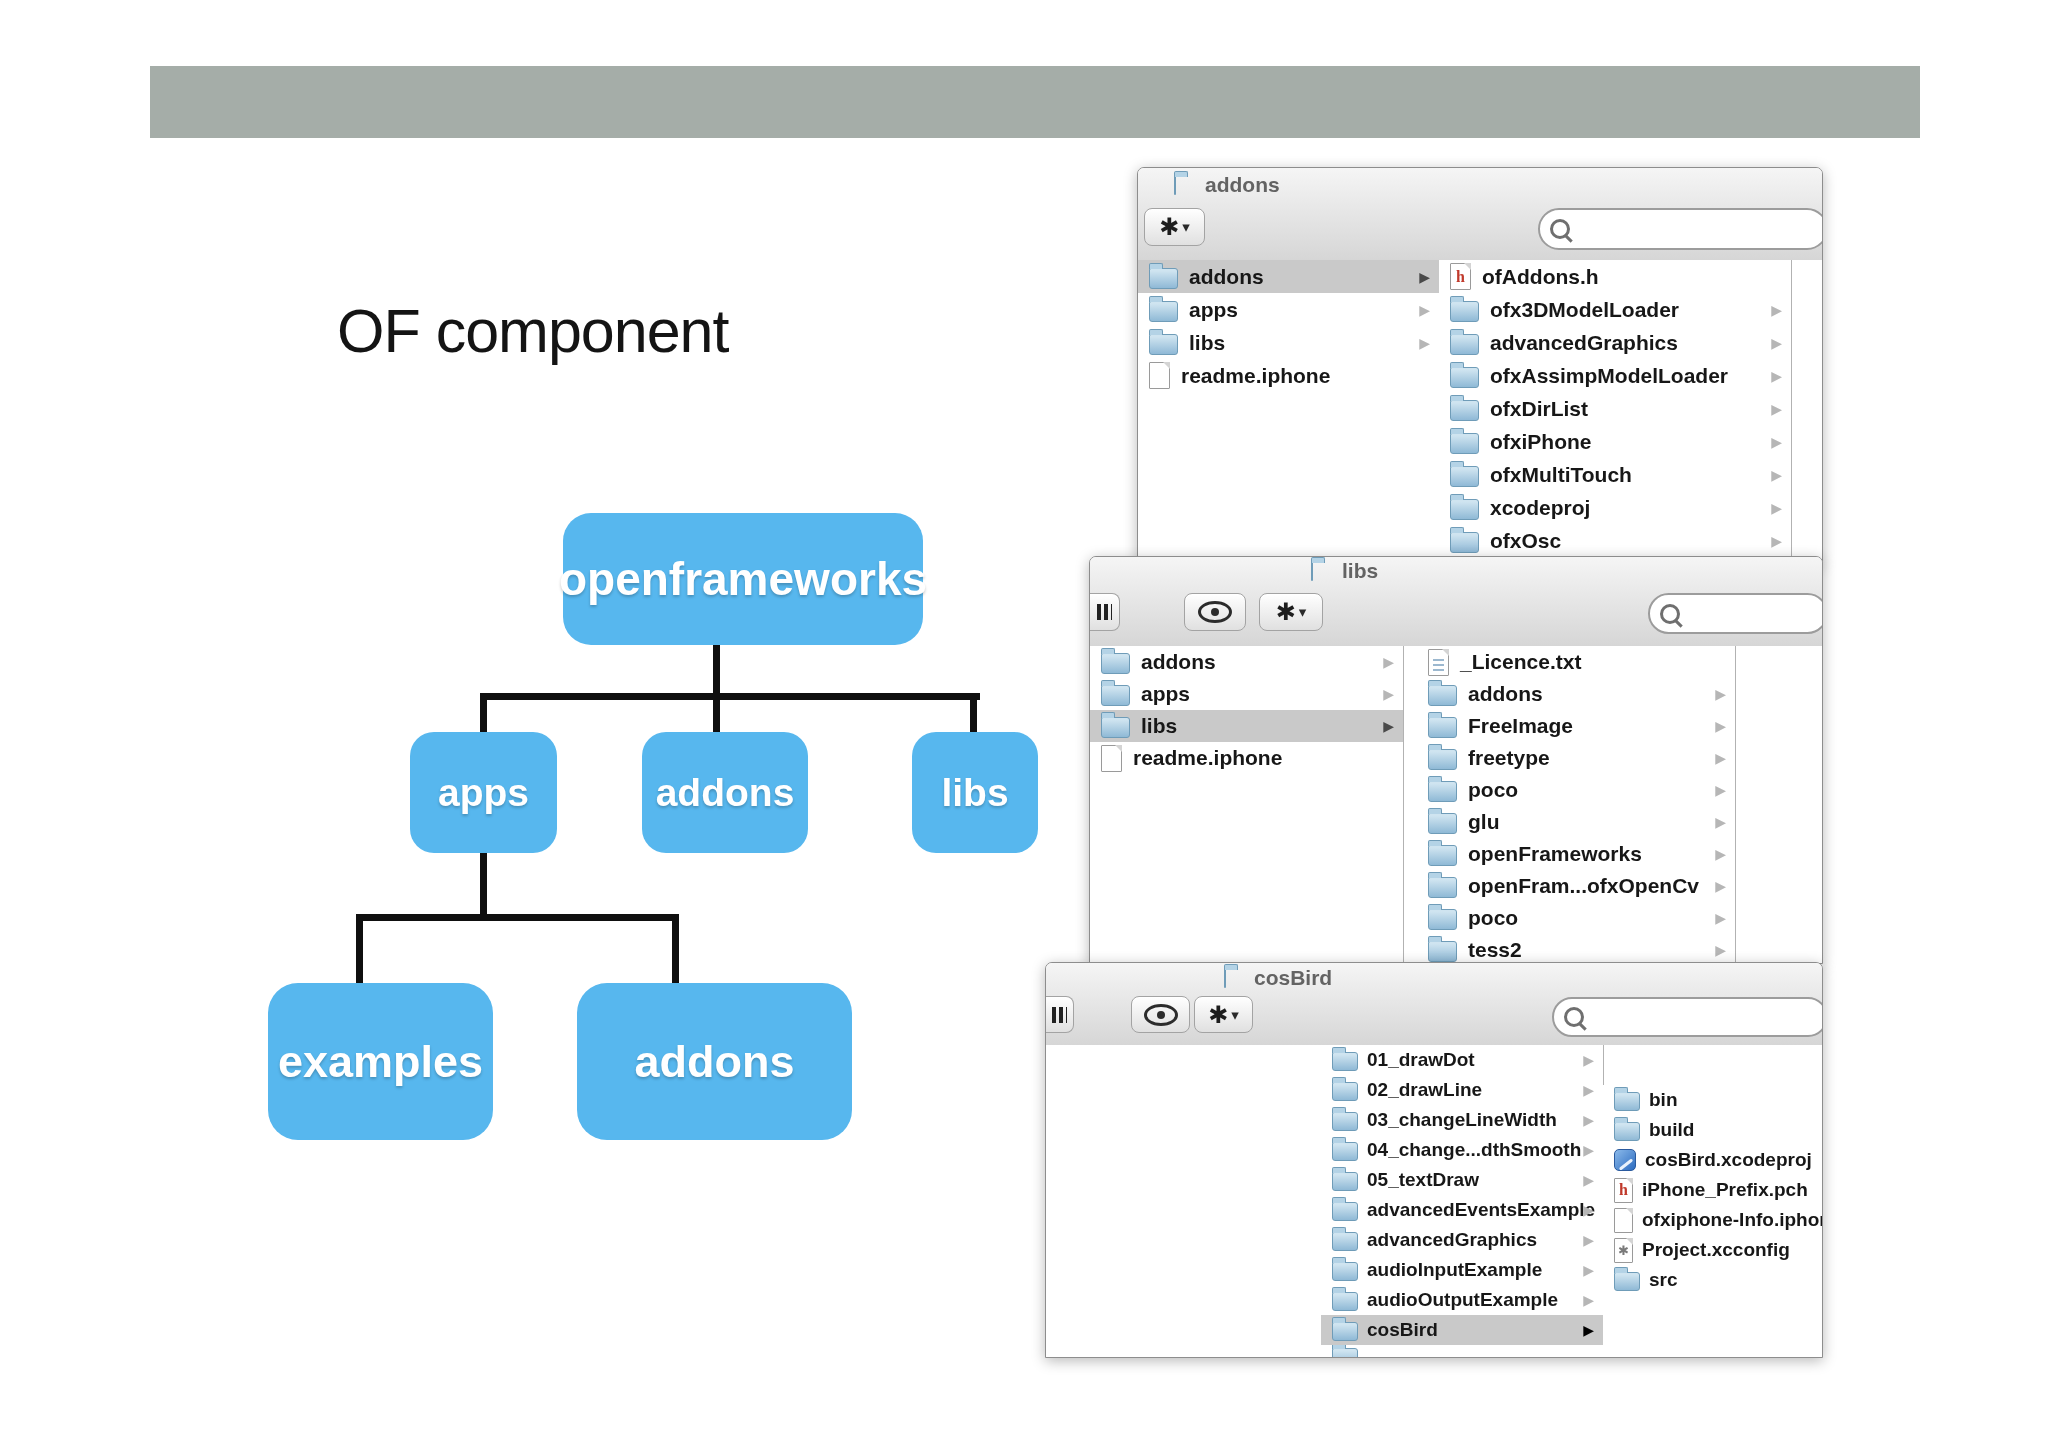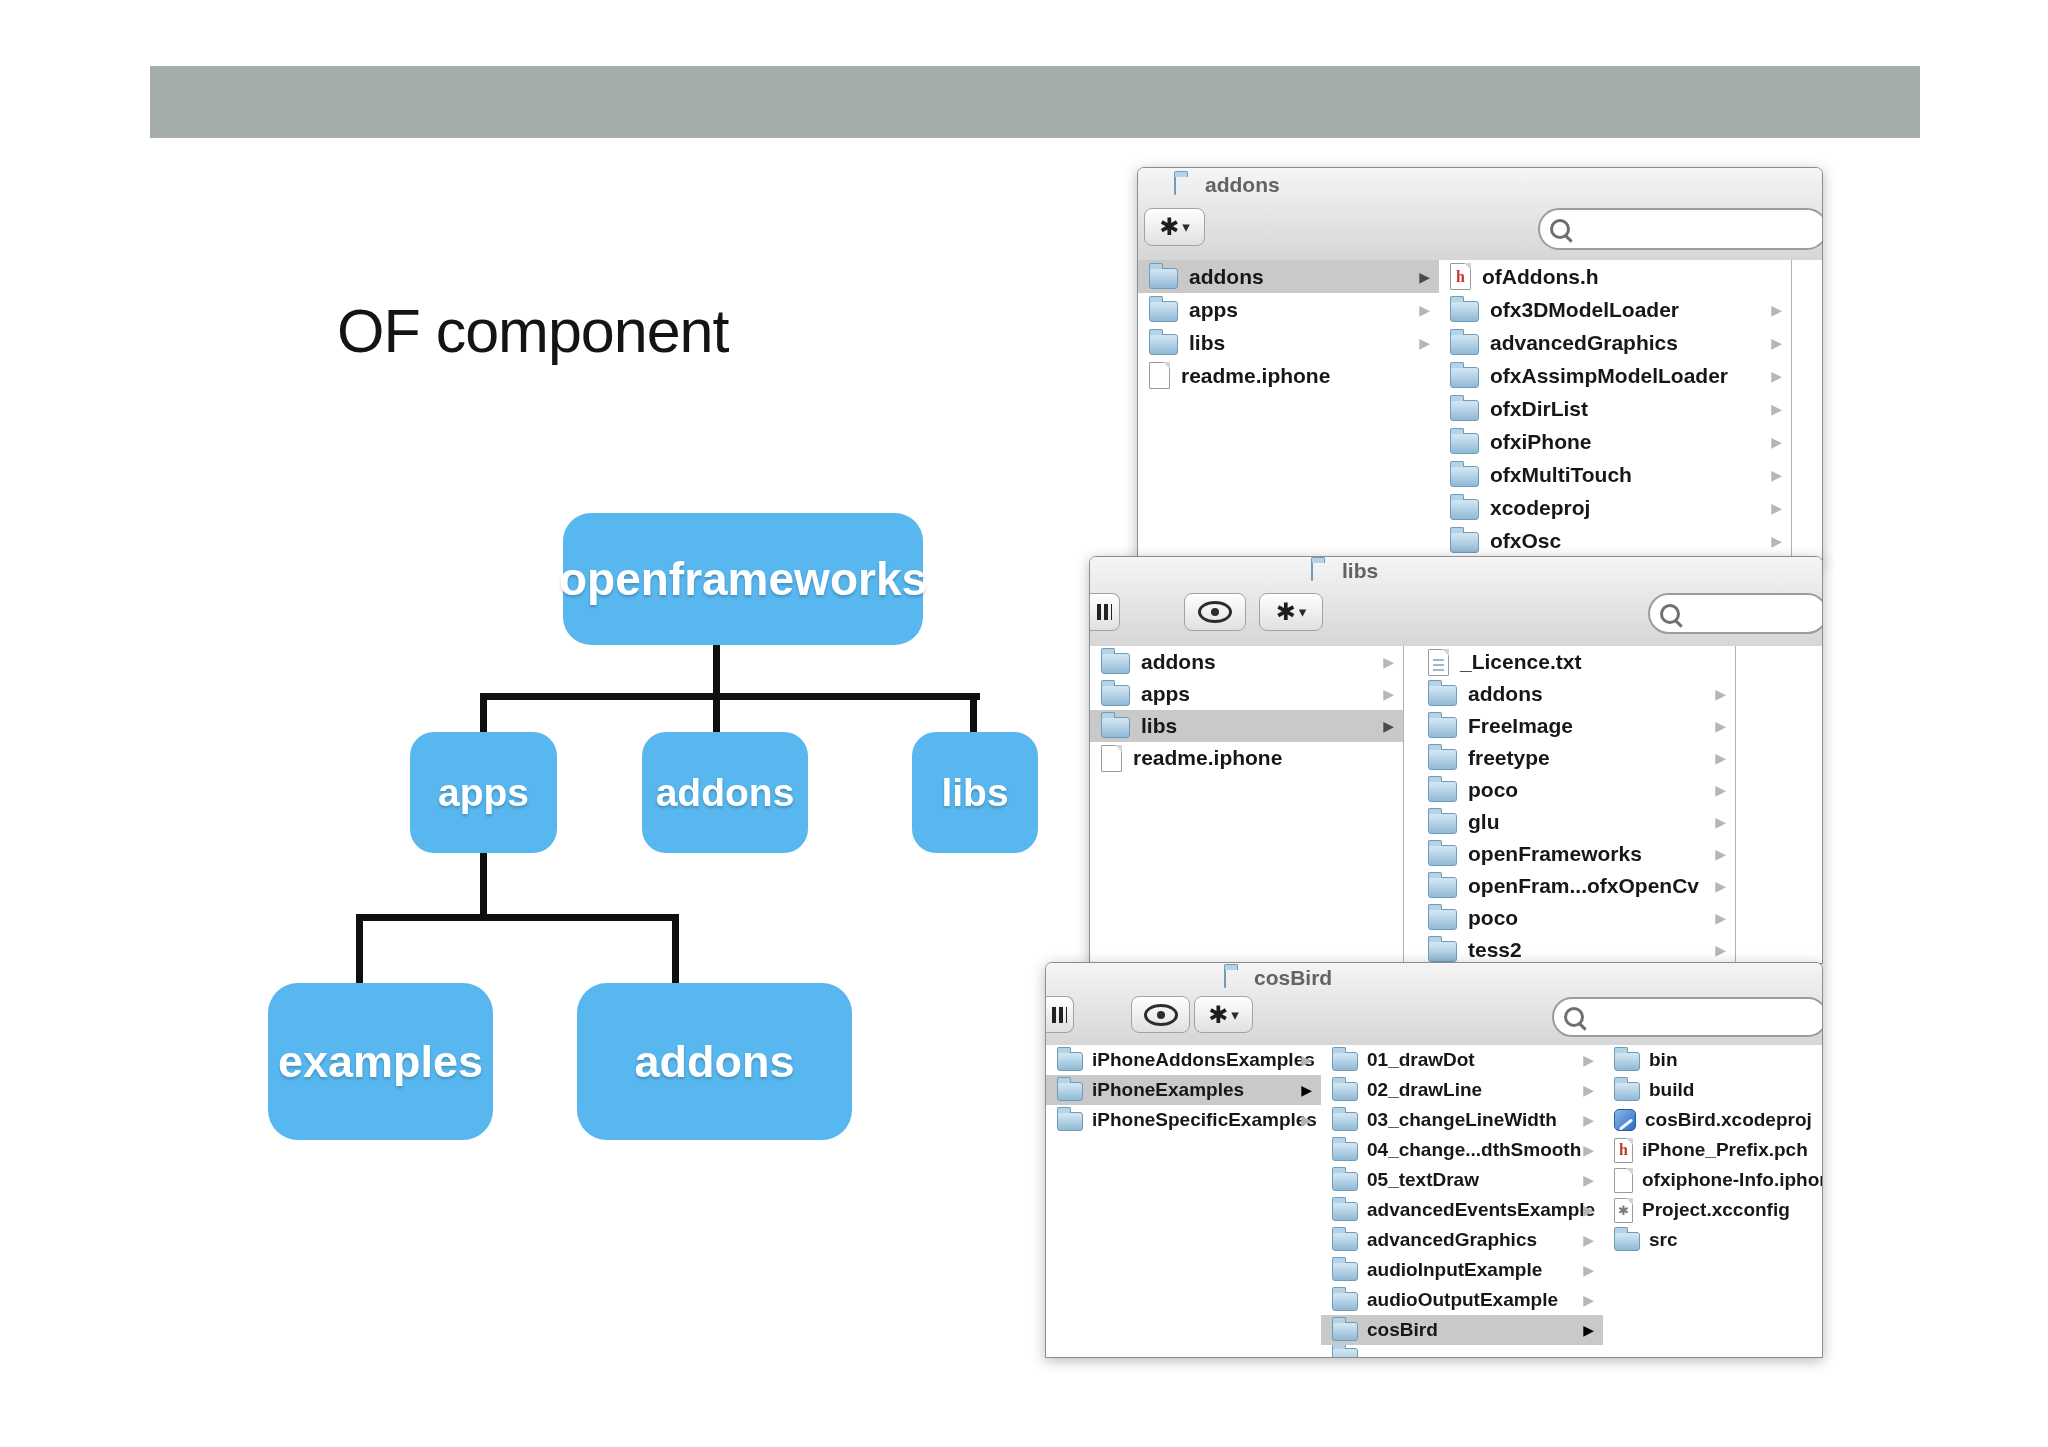--- a/index.html
+++ b/index.html
@@ -77,21 +77,21 @@
   .mag{width:14px;height:14px;border:3px solid #6f6f6f;border-radius:50%;position:relative;}
   .mag::after{content:"";position:absolute;width:3px;height:9px;background:#6f6f6f;
     right:-3px;bottom:-7px;transform:rotate(-45deg);}
 
   .list{position:absolute;left:0;right:0;bottom:0;background:#fff;}
   #win1 .list{top:92px;} #win2 .list{top:89px;} #win3 .list{top:82px;}
   .col{position:absolute;top:0;bottom:0;background:#fff;border-right:1px solid #b2b2b2;overflow:hidden;}
   #win1 .col0{left:0;width:301px;} #win1 .col1{left:301px;width:352px;}
   #win2 .col0{left:0;width:313px;} #win2 .col1{left:327px;width:318px;}
   #win3 .col0{left:0;width:275px;} #win3 .col1{left:275px;width:282px;}
-  #win3 .col2{left:557px;width:219px;border-right:none;}
+  #win3 .col2{left:557px;width:219px;border-right:none;margin-top:40px;}
 
   .row{display:flex;align-items:center;position:relative;padding-left:11px;gap:11px;}
   #win1 .row{height:33px;} #win2 .row{height:32px;} #win3 .row{height:30px;gap:9px;}
   .row.selected{background:var(--sel,#c9c9c9);}
   .row .label{font-size:21px;font-weight:600;color:#171717;white-space:nowrap;}
   #win3 .row .label{font-size:19px;}
   .row.partial{height:9px;overflow:hidden;align-items:flex-start;}
   .arrow{position:absolute;right:9px;top:50%;transform:translateY(-50%);line-height:1;}
   .arrow::before{content:"\25B6";font-size:14px;}
   .arrow.light::before{color:#b6b6b6;} .arrow.dark::before{color:#4a4a4a;} .arrow.solid::before{color:#000;}
@@ -337,37 +337,20 @@
     </div>
     <div class="fbtn btn-gear">
       <span class="gear-glyph"></span>
       <span class="caret-glyph"></span>
     </div>
     <div class="search">
       <span class="mag"></span>
     </div>
   </div>
   <div class="list">
-    <div class="col col0">
-        <div class="row">
-          <span class="icon folder"></span>
-          <span class="label">iPhoneAddonsExamples</span>
-          <span class="arrow light"></span>
-        </div>
-        <div class="row selected">
-          <span class="icon folder"></span>
-          <span class="label">iPhoneExamples</span>
-          <span class="arrow solid"></span>
-        </div>
-        <div class="row">
-          <span class="icon folder"></span>
-          <span class="label">iPhoneSpecificExamples</span>
-          <span class="arrow light"></span>
-        </div>
-      </div>
     <div class="col col1">
         <div class="row">
           <span class="icon folder"></span>
           <span class="label">01_drawDot</span>
           <span class="arrow light"></span>
         </div>
         <div class="row">
           <span class="icon folder"></span>
           <span class="label">02_drawLine</span>
           <span class="arrow light"></span>

